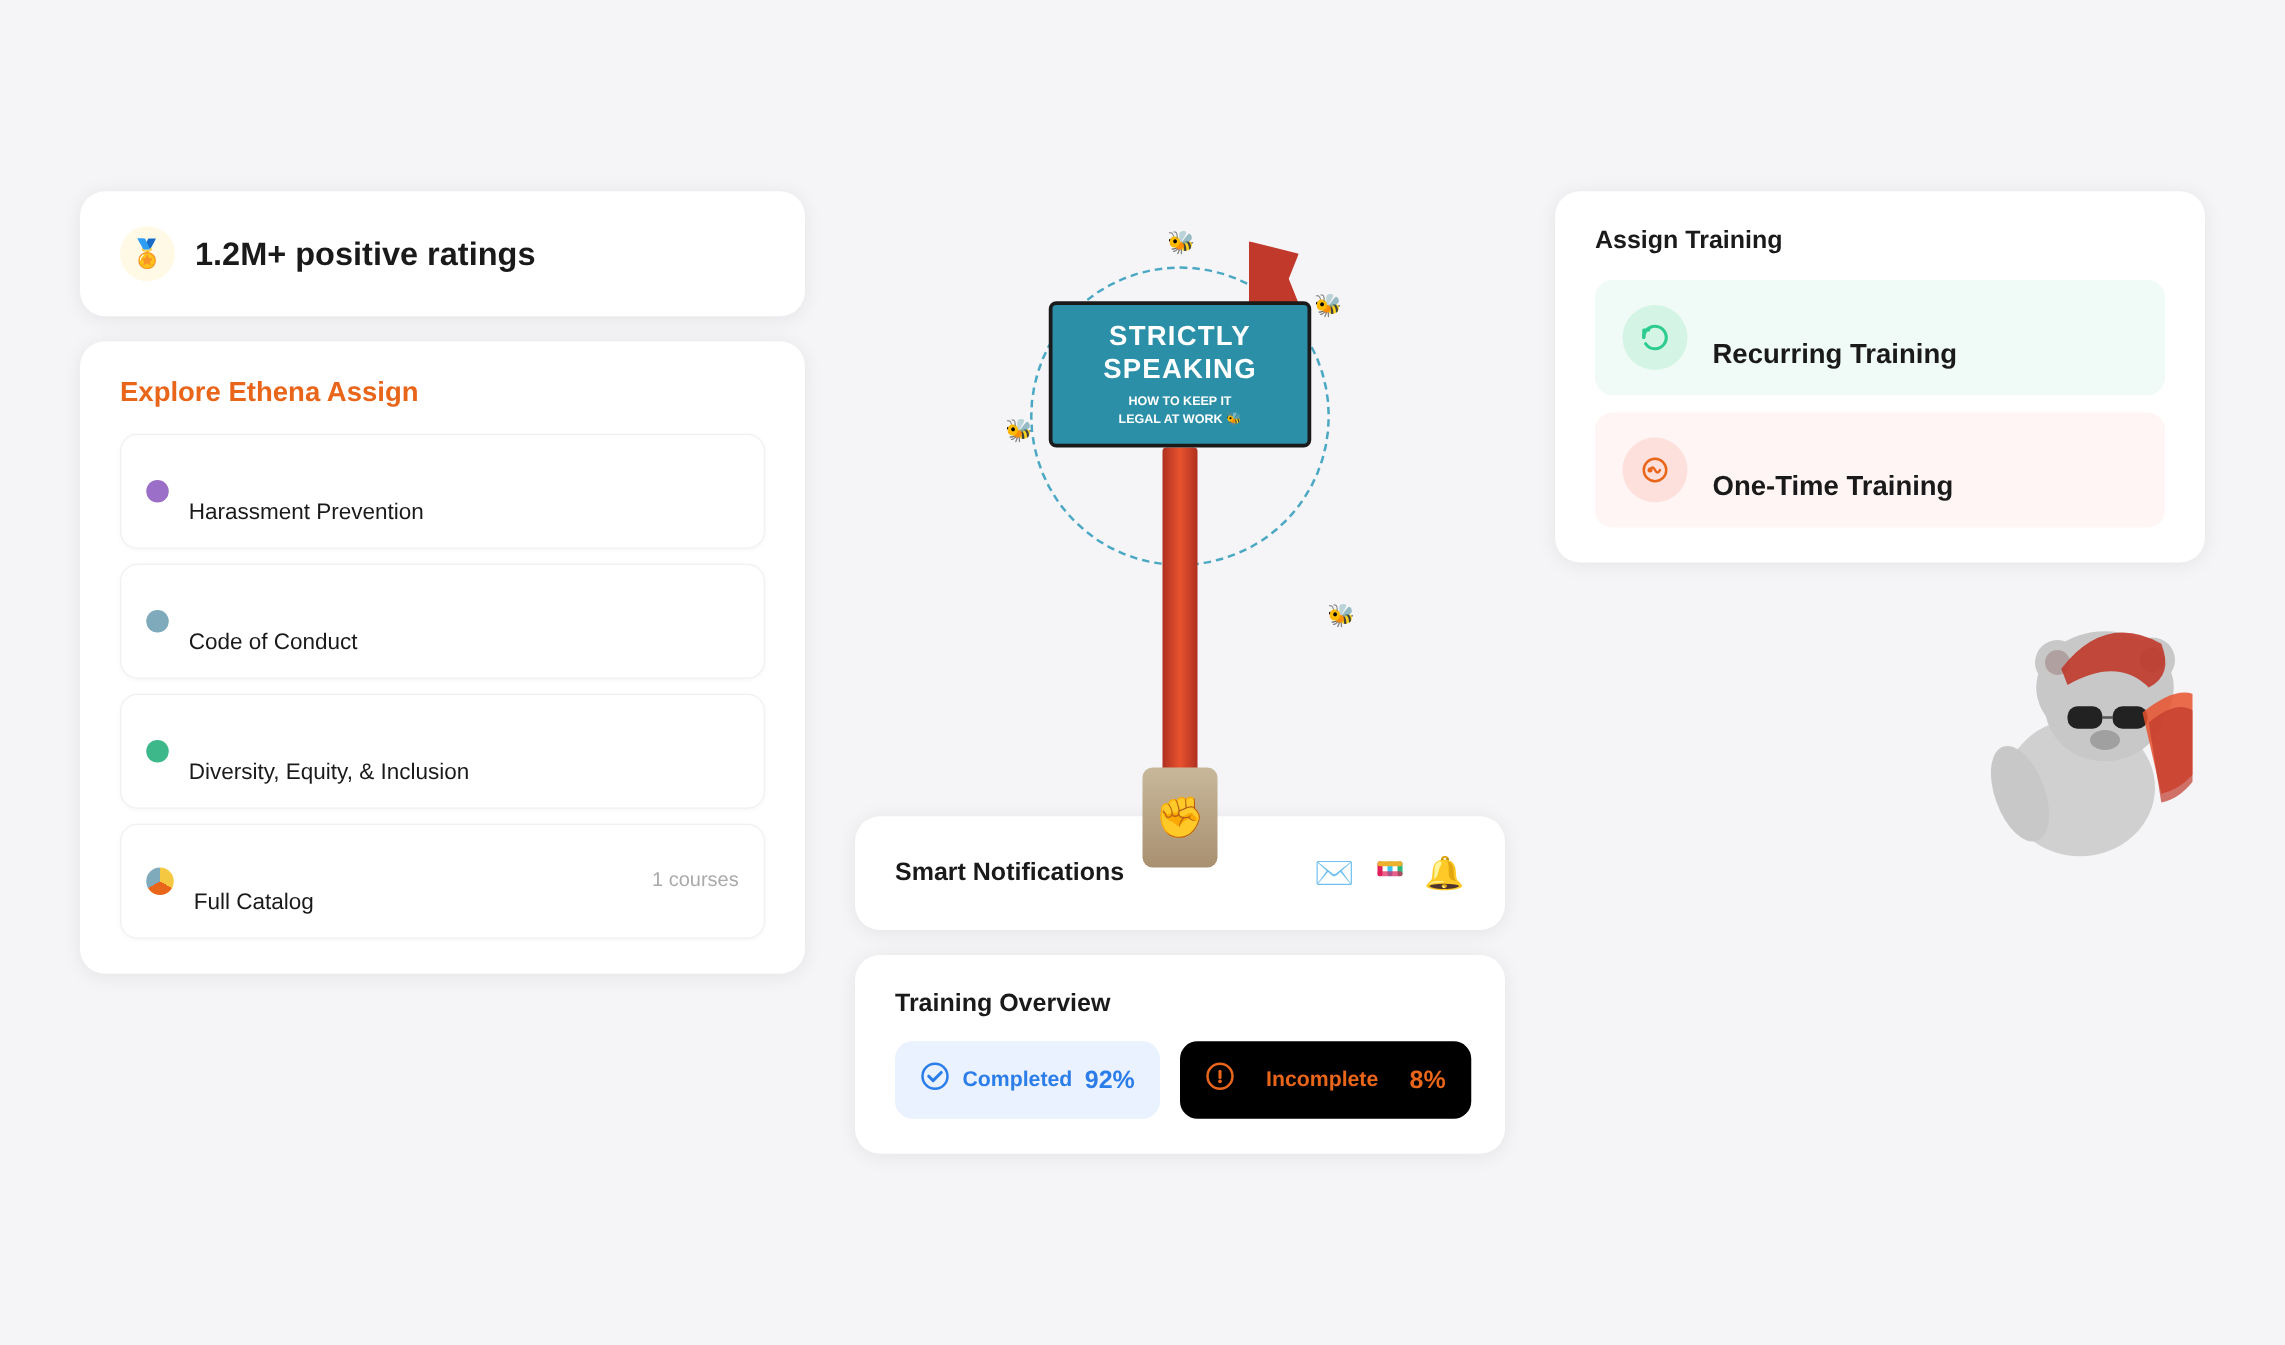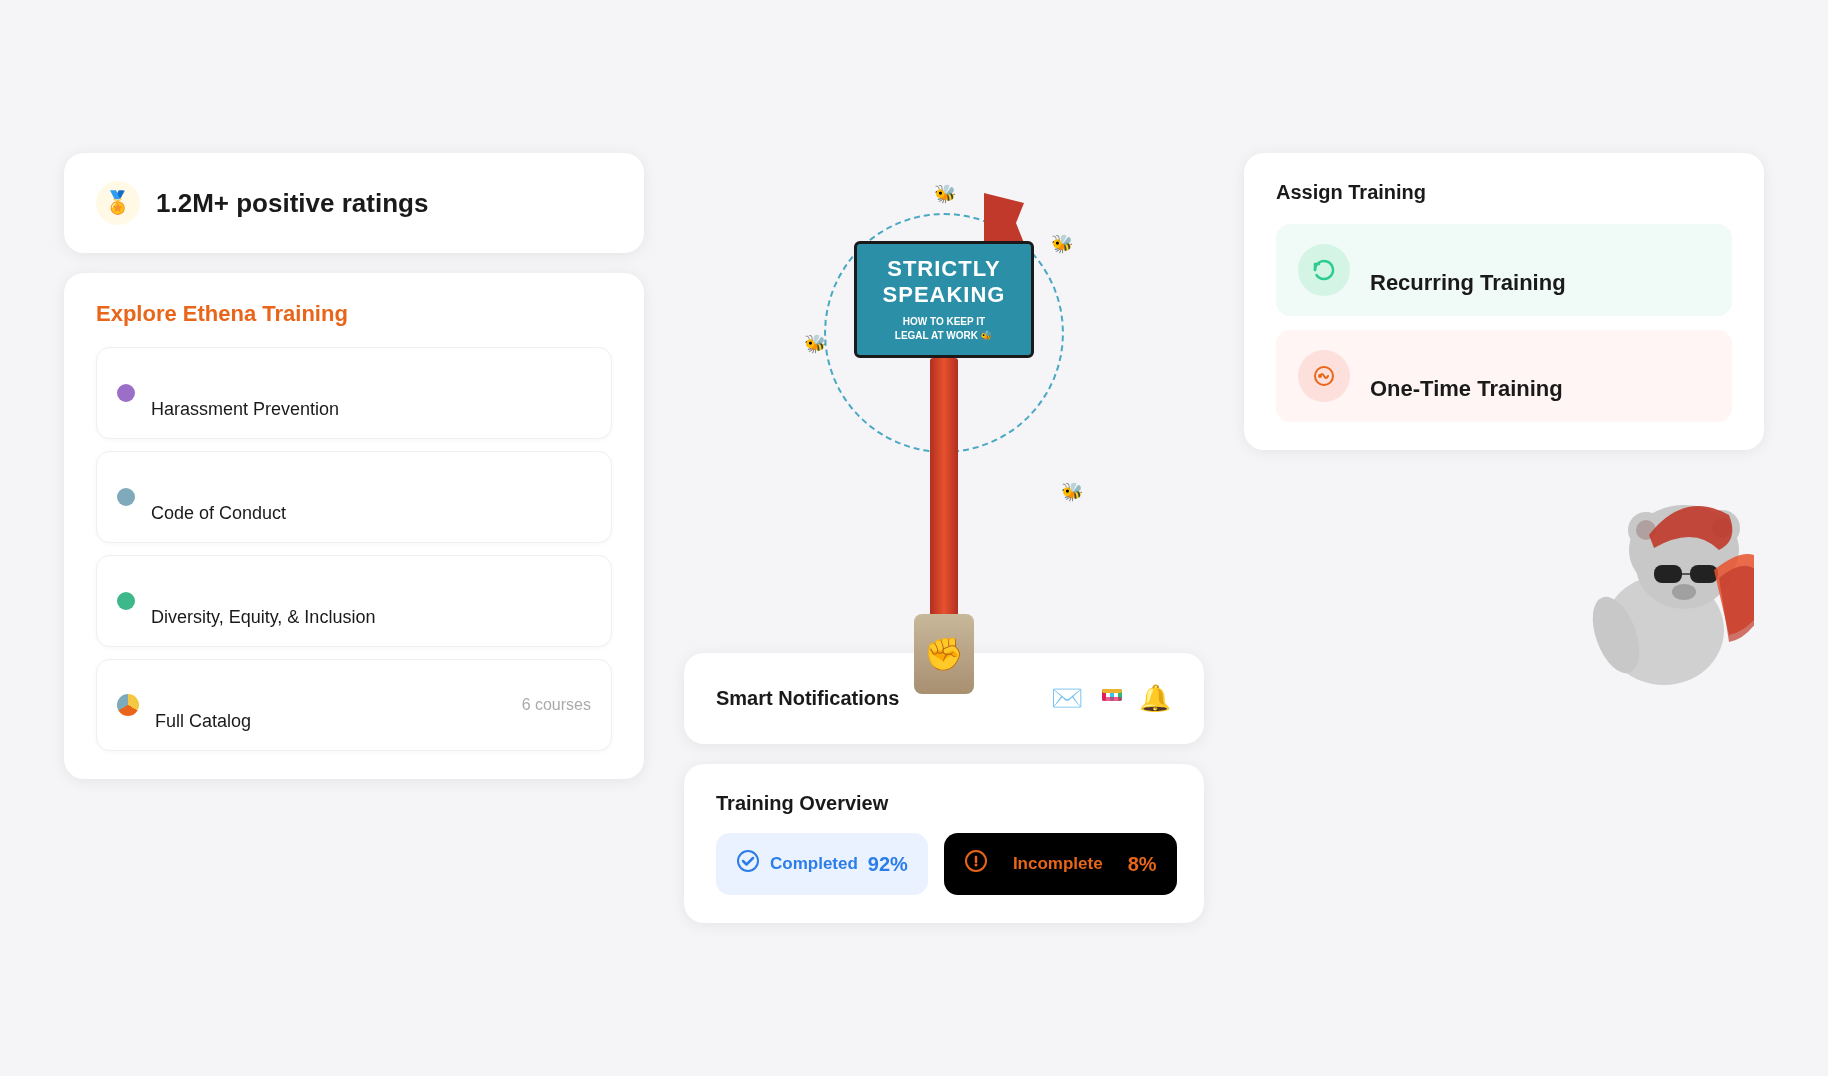--- a/index.html
+++ b/index.html
@@ -142,21 +142,21 @@
       width: 260px;
       height: 460px;
       position: relative;
       flex-shrink: 0;
     }
 
     .sign-board {
       background: #2b8fa8;
       border: 3px solid #1a1a1a;
       border-radius: 6px;
-      width: 180px;
+      width: 210px;
       padding: 12px;
       text-align: center;
       color: #fff;
       font-weight: 900;
       font-size: 15px;
       line-height: 1.2;
       text-transform: uppercase;
       position: relative;
       z-index: 2;
     }
@@ -335,42 +335,42 @@
 
   <div class="left-col">
 
     <div class="card ratings-card">
       <div class="ratings-icon">🏅</div>
       <span class="ratings-text">1.2M+ positive ratings</span>
     </div>
 
     <div class="card courses-card">
       <div class="courses-title">
-        <span>Explore </span><span style="color:#e8651a;">Ethena</span><span> Training</span>
+        <span>Explore </span><span style="color:#e8651a;">Ethena</span><span> Assign</span>
       </div>
 
       <div class="course-item">
         <div class="dot dot-purple"></div>
         <span class="course-name">Harassment Prevention</span>
       </div>
 
       <div class="course-item">
         <div class="dot dot-slate"></div>
         <span class="course-name">Code of Conduct</span>
       </div>
 
       <div class="course-item">
         <div class="dot dot-teal"></div>
         <span class="course-name">Diversity, Equity, &amp; Inclusion</span>
       </div>
 
       <div class="course-item">
         <div class="dot-multi"></div>
         <span class="course-name">Full Catalog</span>
-        <span class="course-count">6 courses</span>
+        <span class="course-count">1 courses</span>
       </div>
     </div>
   </div>
 
   <div class="middle-col">
 
     <div class="illustration-top" style="position:relative; width:300px; height:480px;">
 
       <div class="dashed-circle" style="width:240px; height:240px; top:60px; left:30px;"></div>
 

